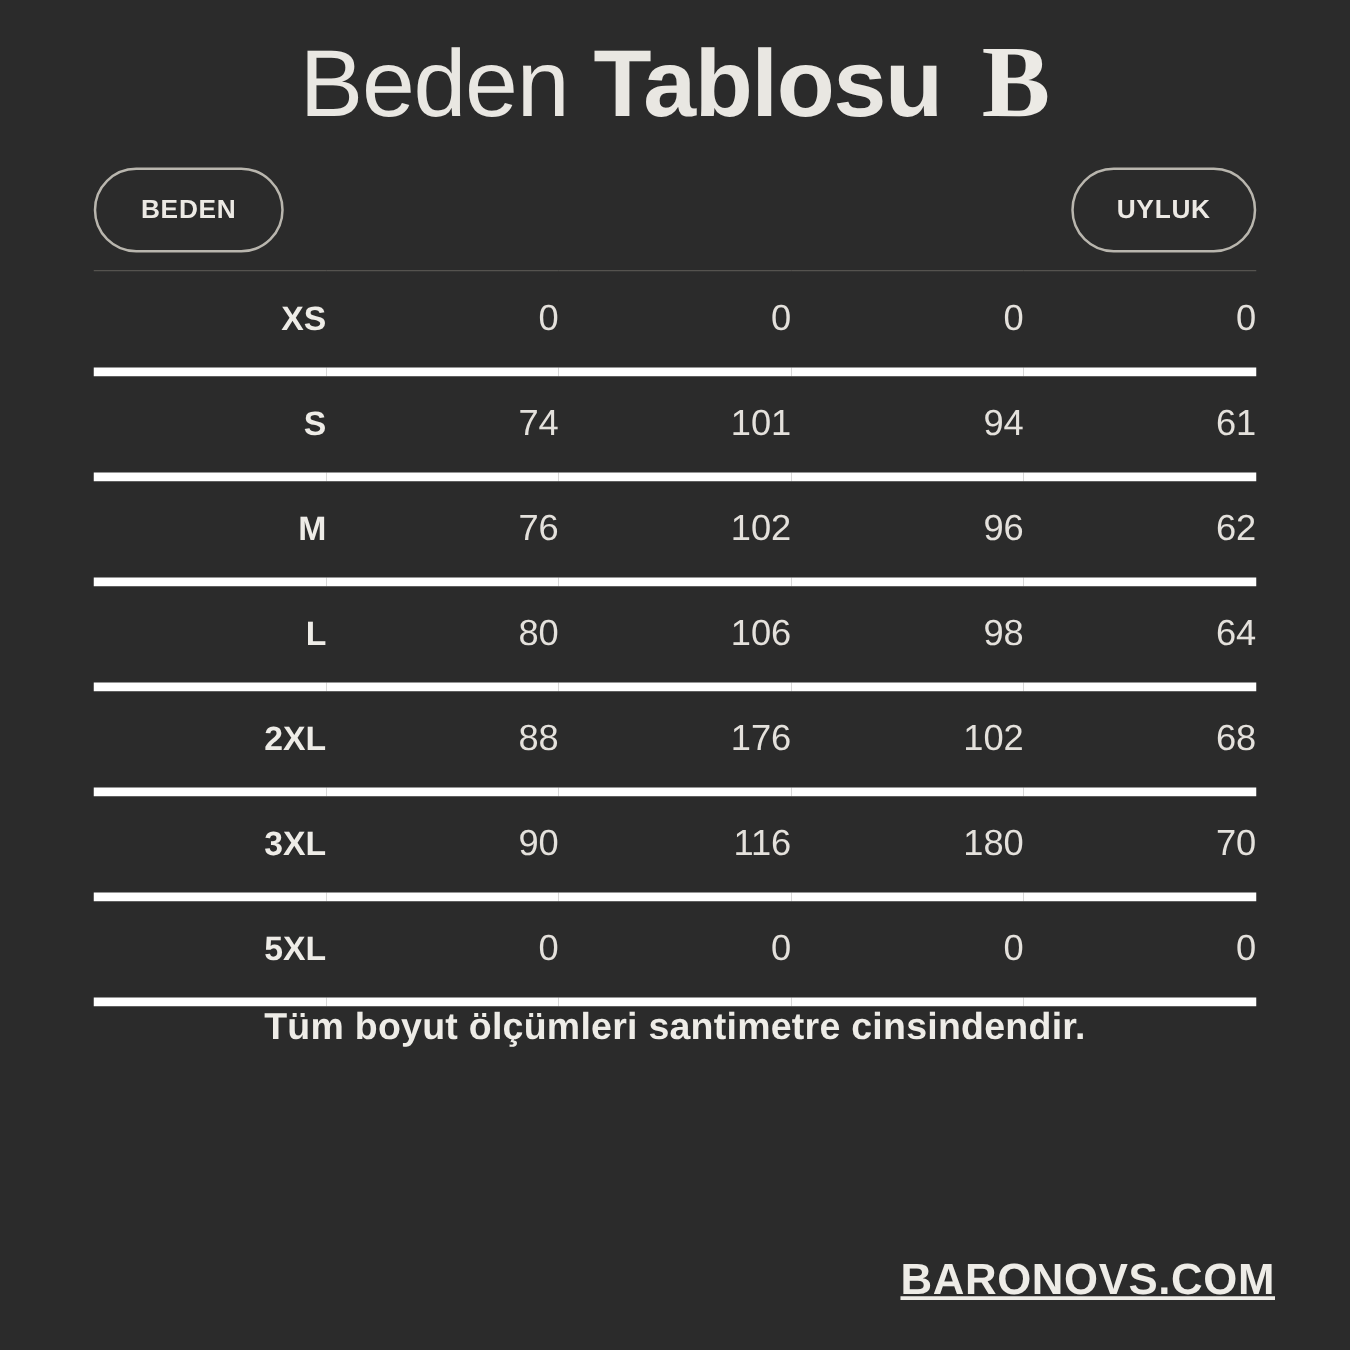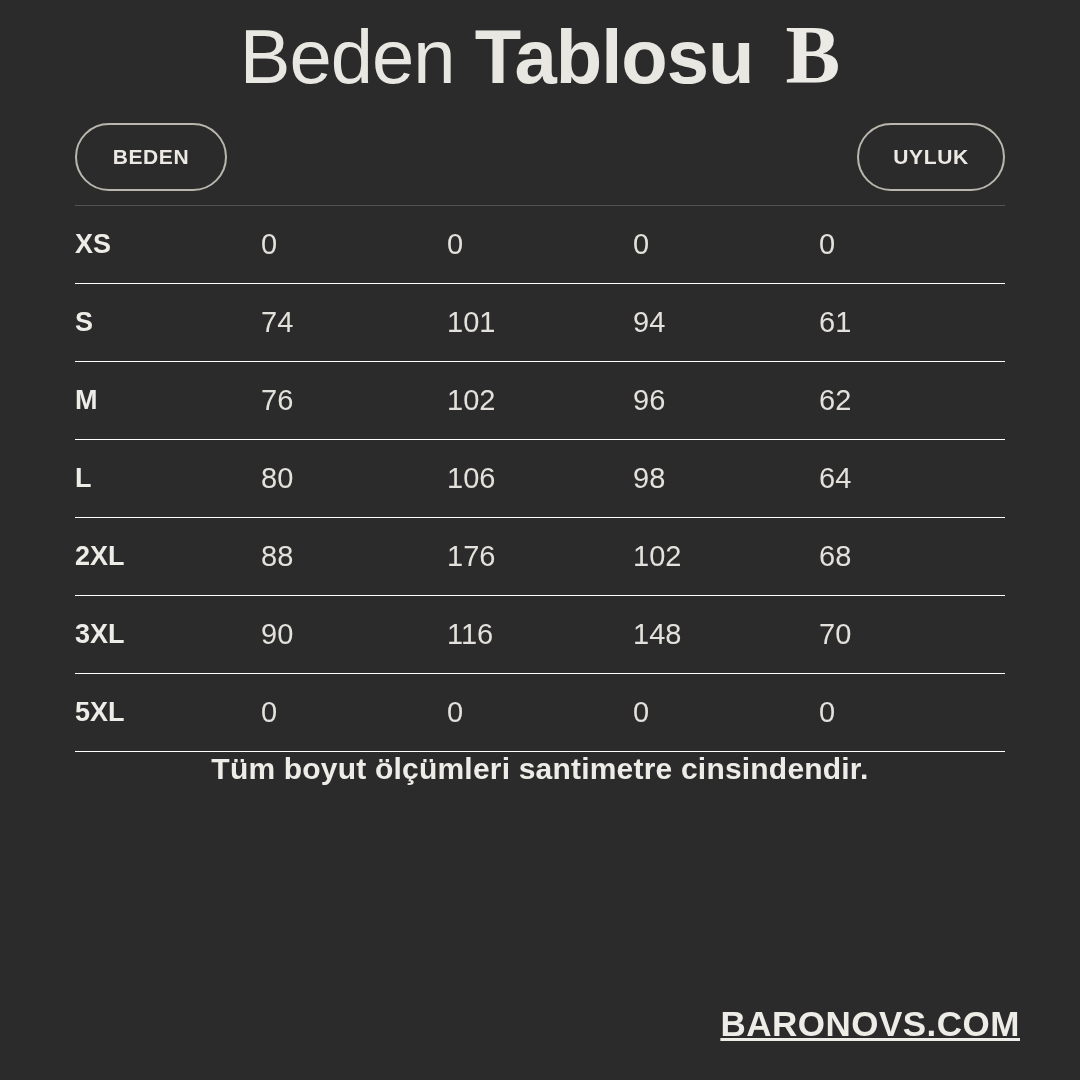--- a/index.html
+++ b/index.html
@@ -19,21 +19,21 @@
     width: 1080px;
     height: 1080px;
     box-sizing: border-box;
   }
 
   
   .header {
     display: flex;
     align-items: center;
     justify-content: center;
-    padding-top: 9px;
+    padding-top: 20px;
     height: 96px;
     gap: 18px;
   }
   .title {
     font-size: 76px;
     line-height: 1;
     letter-spacing: -1px;
     white-space: nowrap;
     color: #e9e7e2;
   }
@@ -84,23 +84,23 @@
   .table-wrap {
     width: 930px;
     margin: 14px auto 0 auto;
   }
   table.sizes {
     width: 100%;
     border-collapse: collapse;
     table-layout: fixed;
   }
   table.sizes td {
-    text-align: left;
+    text-align: right;
     vertical-align: middle;
-    border-bottom: 1px solid #ffffff;
+    border-bottom: 7px solid #ffffff;
     height: 77px;
     padding: 0;
   }
   table.sizes tr:first-child td {
     border-top: 1px solid #55534f;
   }
   td.size-cell {
     font-size: 27px;
     font-weight: 700;
     color: #eeece7;
@@ -184,21 +184,21 @@
           <td class="size-cell">2XL</td>
           <td class="val-cell">88</td>
           <td class="val-cell">176</td>
           <td class="val-cell">102</td>
           <td class="val-cell">68</td>
         </tr>
         <tr>
           <td class="size-cell">3XL</td>
           <td class="val-cell">90</td>
           <td class="val-cell">116</td>
-          <td class="val-cell">148</td>
+          <td class="val-cell">180</td>
           <td class="val-cell">70</td>
         </tr>
         <tr>
           <td class="size-cell">5XL</td>
           <td class="val-cell">0</td>
           <td class="val-cell">0</td>
           <td class="val-cell">0</td>
           <td class="val-cell">0</td>
         </tr>
       </tbody>

